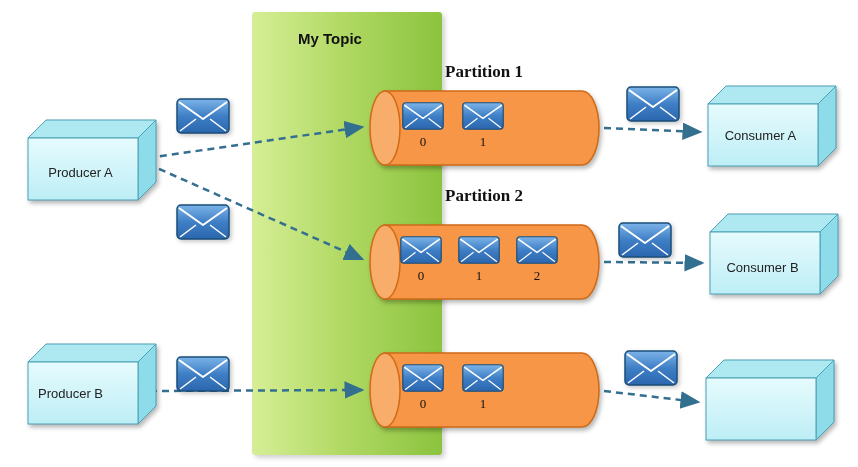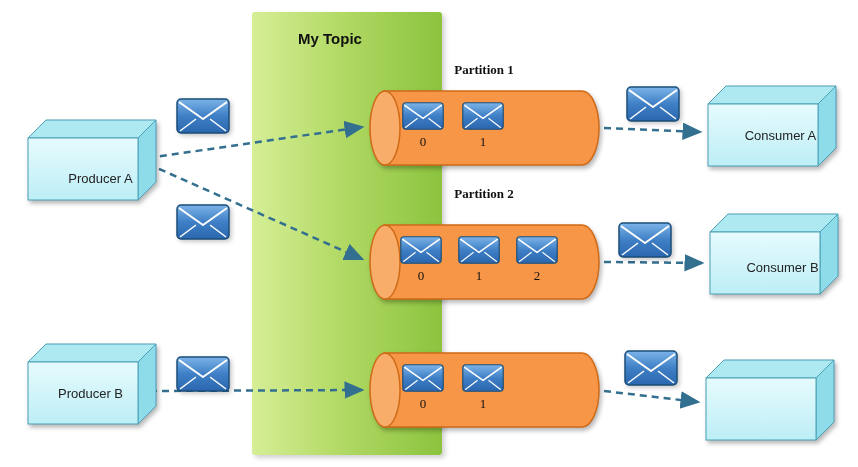--- a/index.html
+++ b/index.html
@@ -5,25 +5,25 @@
   html,body{margin:0;padding:0;background:#ffffff;}
   #canvas{position:relative;width:858px;height:467px;background:#ffffff;overflow:hidden;
           font-family:"Liberation Sans",sans-serif;}
   .abs{position:absolute;}
   #topic-band{left:252px;top:12px;width:190px;height:443px;border-radius:3px;
               background:linear-gradient(90deg,#d6ee96 0%,#b3da66 45%,#8bc33e 100%);
               box-shadow:3px 3px 5px rgba(0,0,0,0.18);}
   #topic-title{left:252px;top:30px;width:156px;text-align:center;font-weight:bold;
                font-size:15px;color:#111;}
   .part-label{width:232px;text-align:center;font-family:"Liberation Serif",serif;
-              font-weight:bold;font-size:13px;color:#111;}
+              font-weight:bold;font-size:17px;color:#111;}
   .shadow{filter:drop-shadow(2px 3px 2px rgba(0,0,0,0.28));}
   .soft-shadow{filter:drop-shadow(2px 2px 2px rgba(0,0,0,0.22));}
   .box-label{width:105px;height:62px;display:flex;align-items:center;justify-content:center;
-             font-size:13px;color:#222;padding-left:20px;}
+             font-size:13px;color:#222;}
   .msg-num{width:46px;text-align:center;font-family:"Liberation Serif",serif;
            font-size:13px;color:#111;}
   #watermark{right:10px;bottom:6px;color:#a9a9a9;font-size:14px;}
   svg{display:block;}
   #arrows{pointer-events:none;}
 </style>
 </head>
 <body>
 
 <div id="canvas">
@@ -59,21 +59,21 @@
       <path d="M604,262 L702,263" marker-end="url(#ah)"></path>
       <path d="M604,391 L698,402" marker-end="url(#ah)"></path>
     </g>
   </svg>
 
   <svg class="abs shadow" style="left:26px;top:116px" width="132" height="86">
     <polygon points="2,22 20,4 130,4 112,22" fill="#aee9f2" stroke="#4aa0b5" stroke-width="1"></polygon>
     <polygon points="112,22 130,4 130,66 112,84" fill="#8edcea" stroke="#4aa0b5" stroke-width="1"></polygon>
     <rect x="2" y="22" width="110" height="62" fill="url(#boxFrontGrad)" stroke="#4aa0b5" stroke-width="1"></rect>
   </svg>
-  <div class="abs box-label" style="left:28px;top:147px">Producer A</div>
+  <div class="abs box-label" style="left:28px;top:141px">Producer A</div>
 
   <svg class="abs shadow" style="left:26px;top:340px" width="132" height="86">
     <polygon points="2,22 20,4 130,4 112,22" fill="#aee9f2" stroke="#4aa0b5" stroke-width="1"></polygon>
     <polygon points="112,22 130,4 130,66 112,84" fill="#8edcea" stroke="#4aa0b5" stroke-width="1"></polygon>
     <rect x="2" y="22" width="110" height="62" fill="url(#boxFrontGrad)" stroke="#4aa0b5" stroke-width="1"></rect>
   </svg>
   <div class="abs box-label" style="left:18px;top:362px">Producer B</div>
 
   <svg class="abs shadow" style="left:706px;top:82px" width="132" height="86">
     <polygon points="2,22 20,4 130,4 112,22" fill="#aee9f2" stroke="#4aa0b5" stroke-width="1"></polygon>

